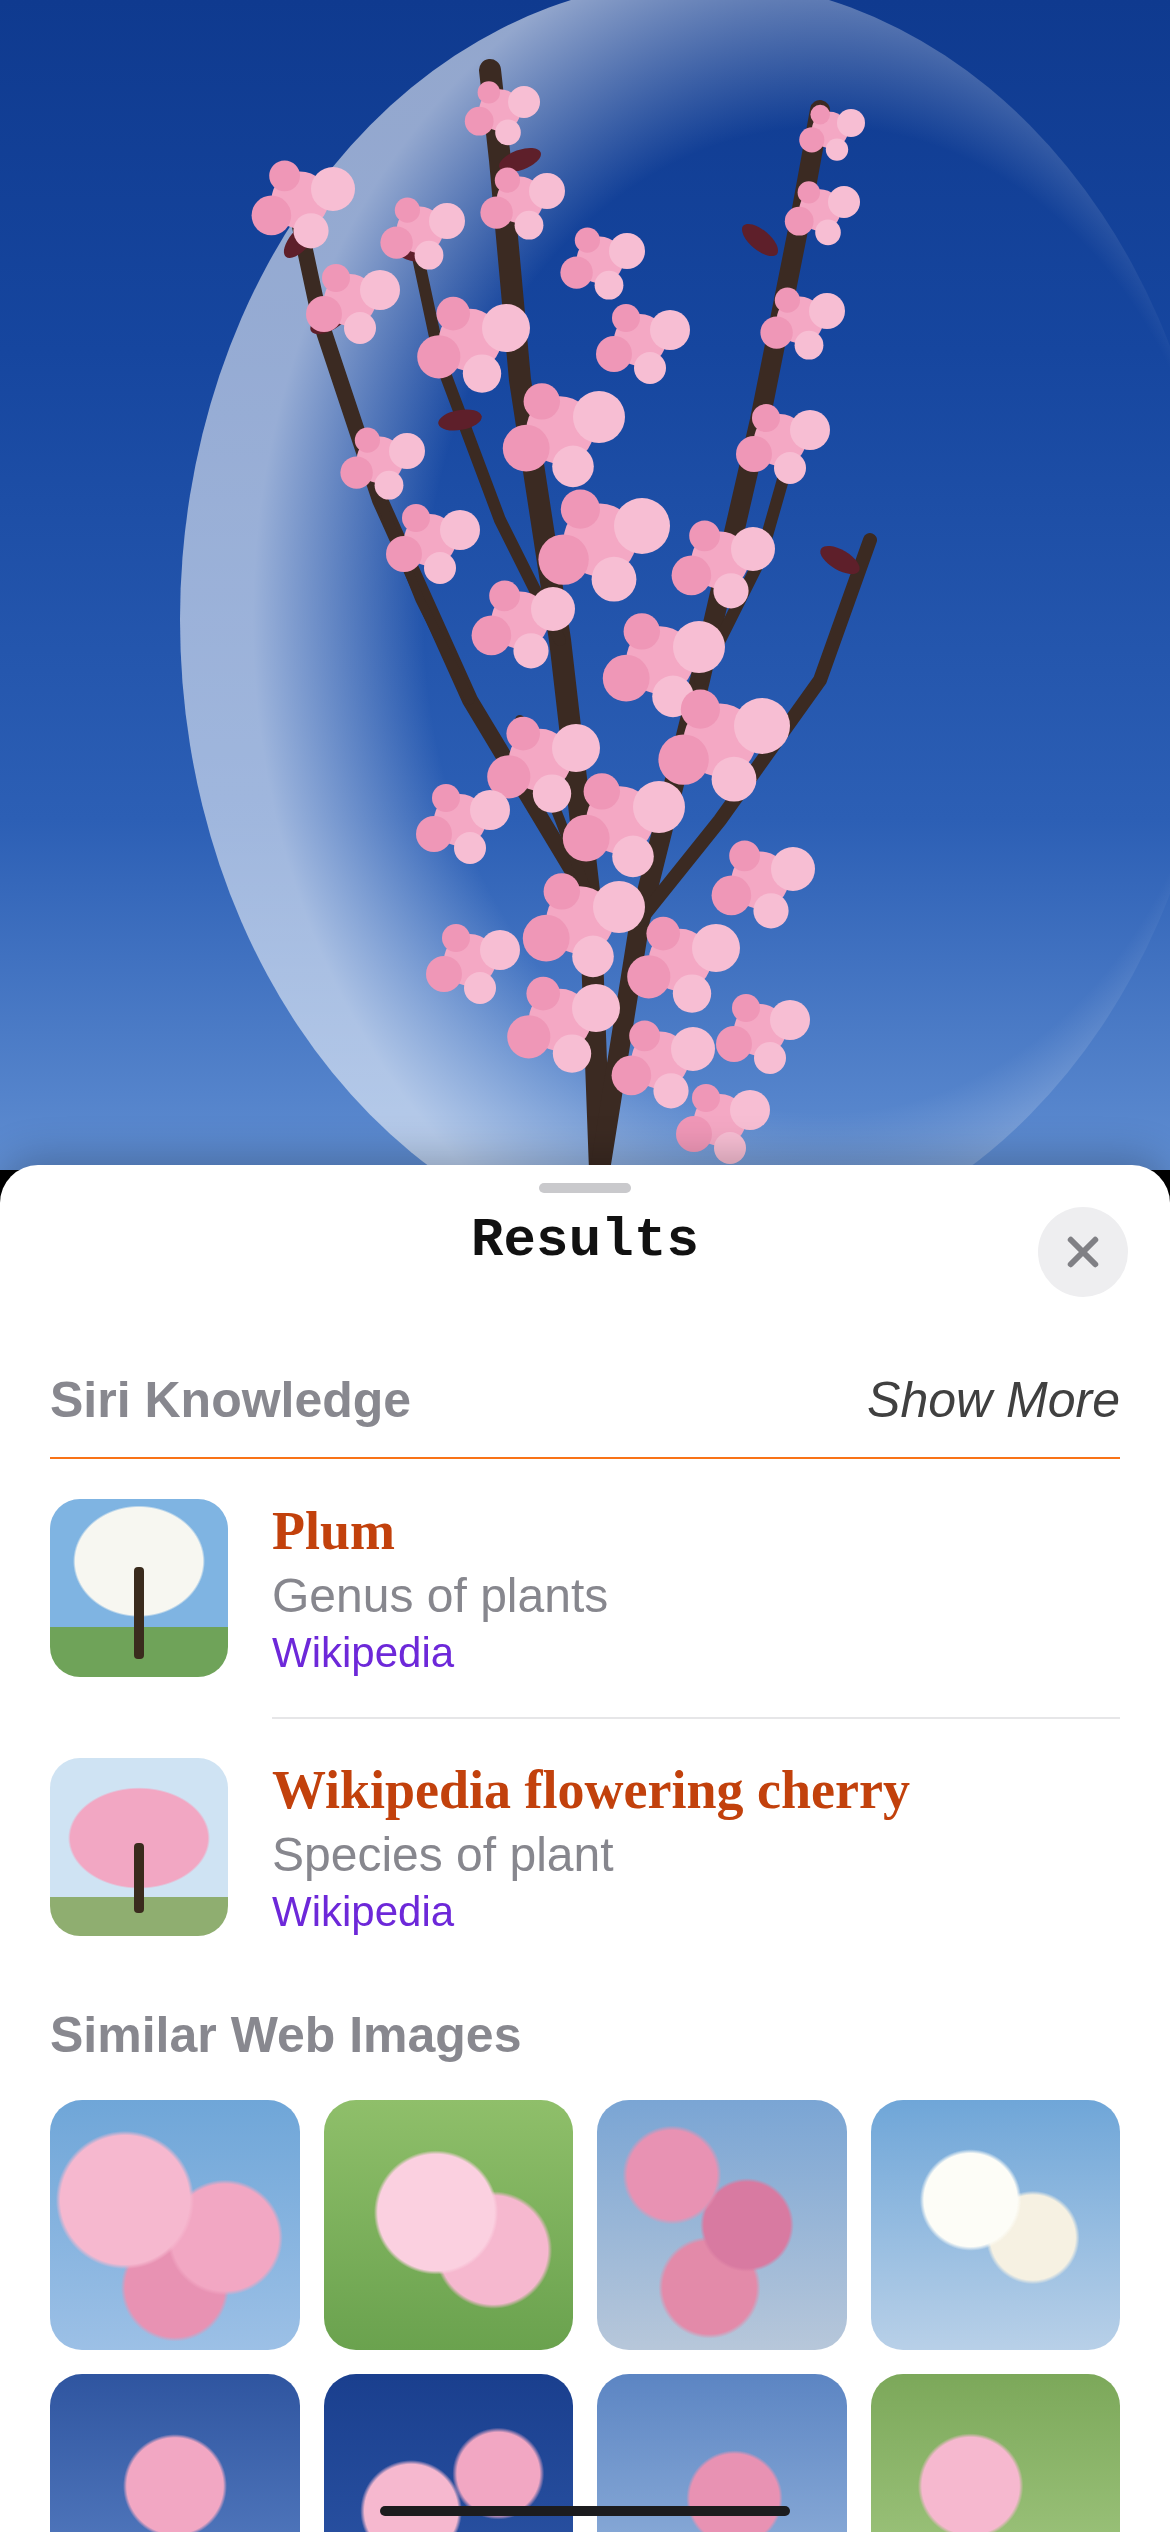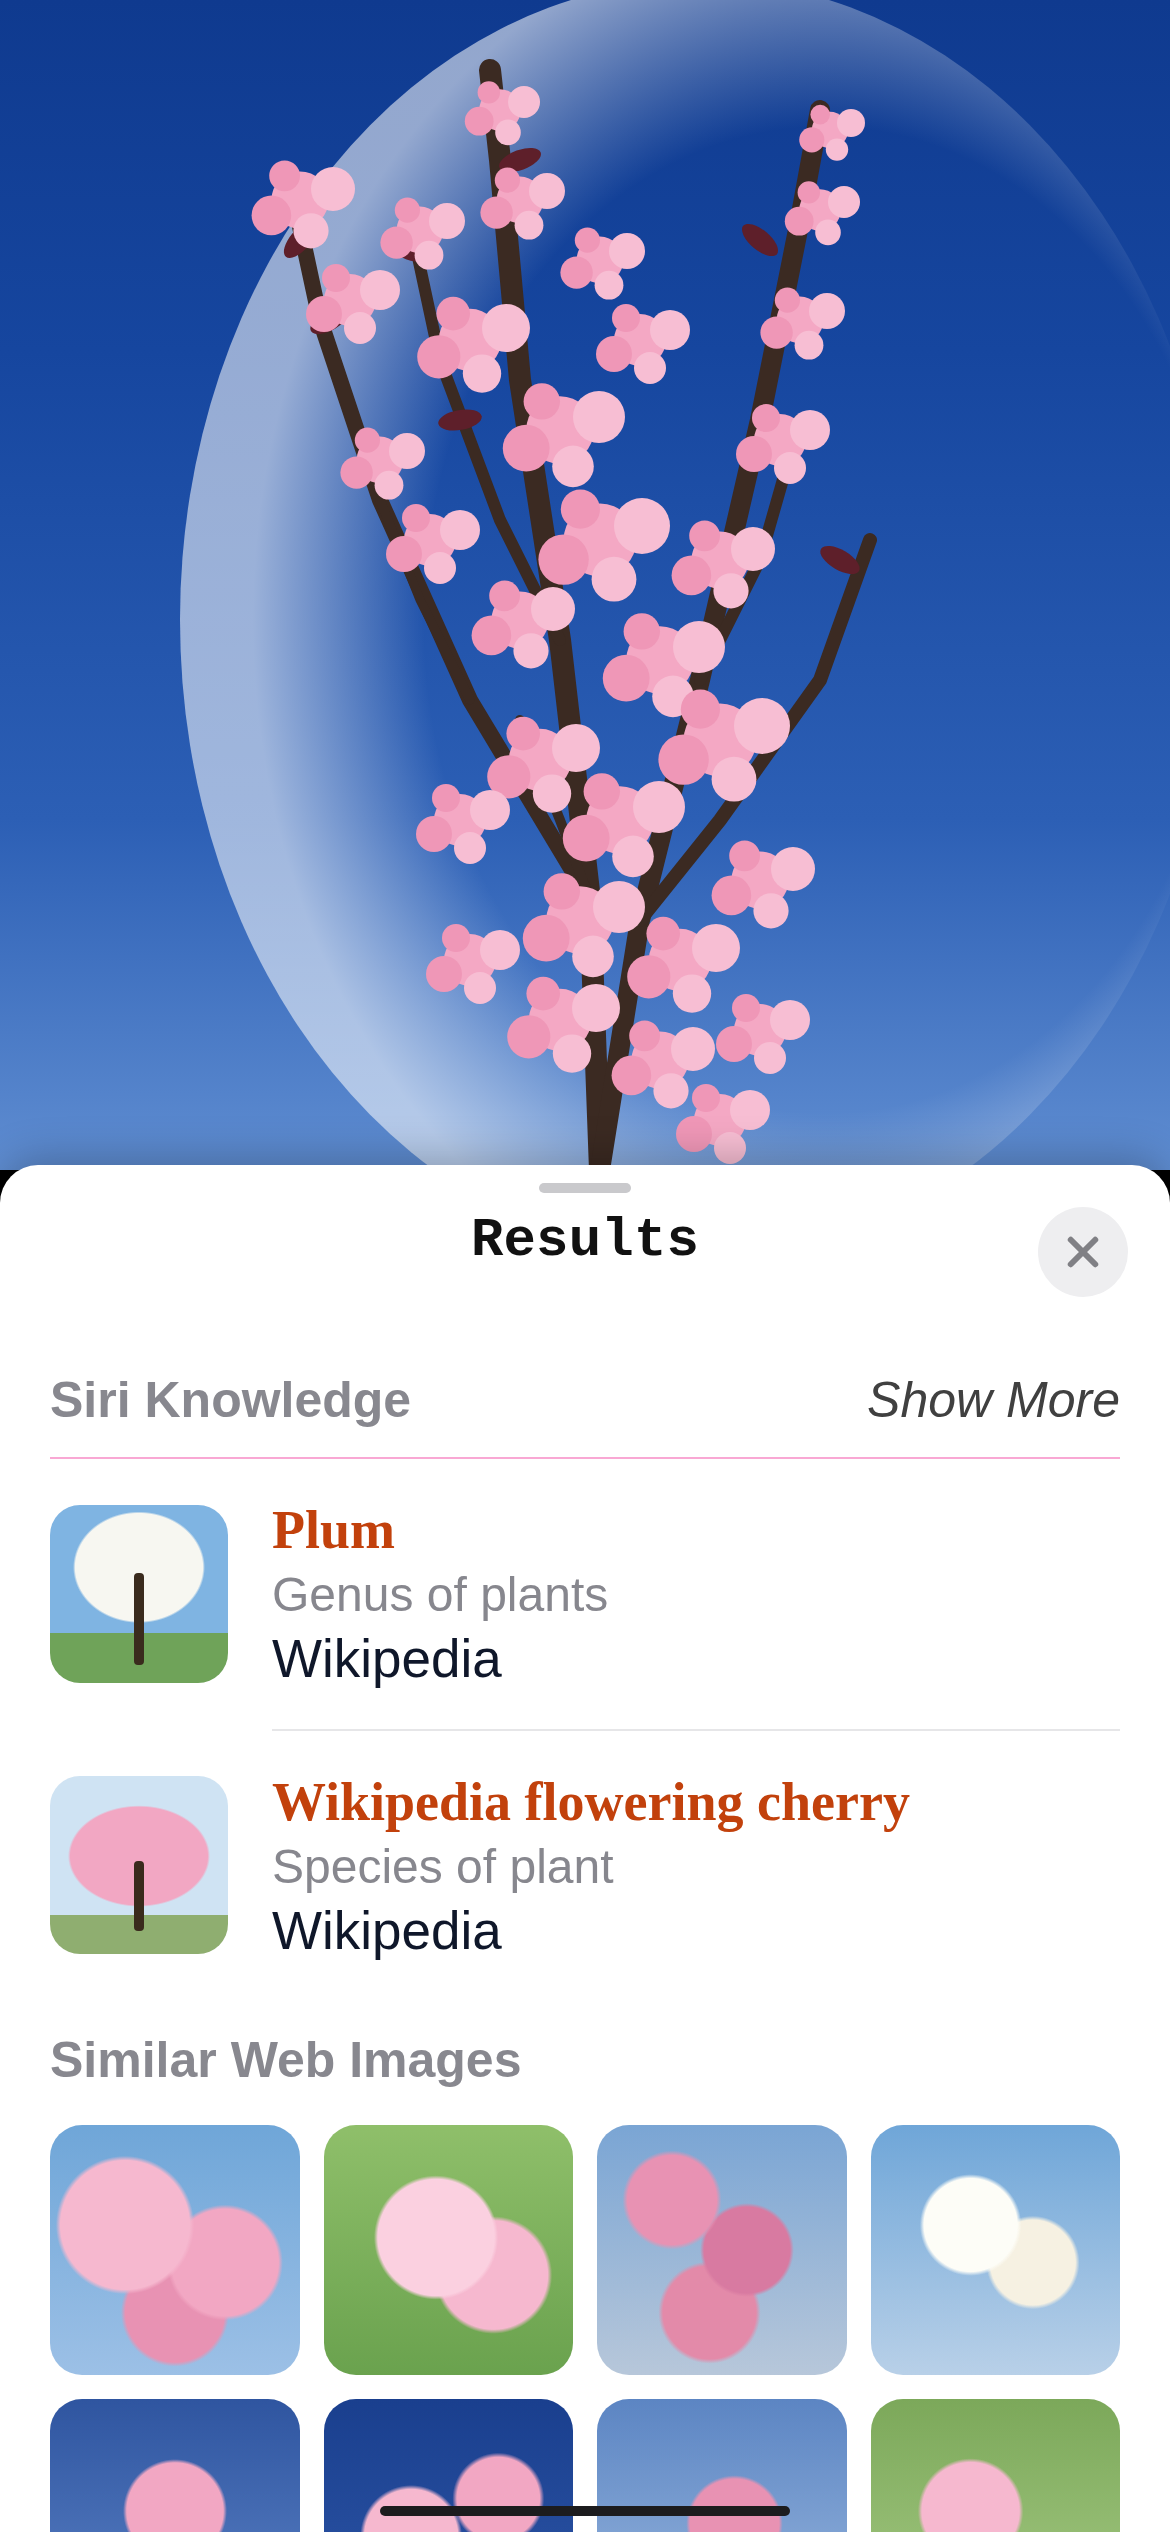--- a/index.html
+++ b/index.html
@@ -34,39 +34,39 @@
     position: absolute; right: 42px; top: 42px; width: 90px; height: 90px; border-radius: 50%;
     background: #eeeef0; display: flex; align-items: center; justify-content: center;
     color: #808085; cursor: pointer;
   }
   .close-btn svg { width: 42px; height: 42px; }
 
   .section { padding: 0 50px; }
   .section-header {
     display: flex; align-items: center; justify-content: space-between;
     margin-top: 56px; padding-bottom: 28px;
-    border-bottom: 2px solid #f9a8d4;
+    border-bottom: 2px solid #f97316;
   }
   .section-title { font-size: 50px; font-weight: 600; color: #88888f; }
   .show-more { font-size: 50px; font-weight: 400; color: #404040; cursor: pointer; font-style: italic; }
 
   .result-row {
     display: flex; align-items: center; gap: 44px;
     padding: 40px 0;
     cursor: pointer;
   }
   .result-row + .result-row .result-text { border-top: 2px solid #e6e6e8; padding-top: 40px; margin-top: -40px; }
   .result-thumb {
     width: 178px; height: 178px; border-radius: 30px; flex: 0 0 auto;
     background: #8bb7e6; position: relative; overflow: hidden;
   }
   .result-text { flex: 1; min-width: 0; }
   .r-title { font-size: 54px; font-weight: 700; color: #c2410c; margin-bottom: 6px; font-family: Liberation Serif, serif; }
   .r-sub   { font-size: 48px; font-weight: 400; color: #87878e; margin-bottom: 6px; }
-  .r-src   { font-size: 53px; font-weight: 400; color: #0f172a; }
+  .r-src   { font-size: 42px; font-weight: 400; color: #6d28d9; }
 
   .similar-header { margin-top: 30px; padding-bottom: 10px; }
   .similar-title { font-size: 50px; font-weight: 600; color: #88888f; margin-top: 20px; }
 
   .grid {
     margin-top: 26px;
     display: grid; grid-template-columns: repeat(4, 1fr); gap: 24px;
   }
   .tile {
     width: 100%; aspect-ratio: 1/1; border-radius: 32px; overflow: hidden;

